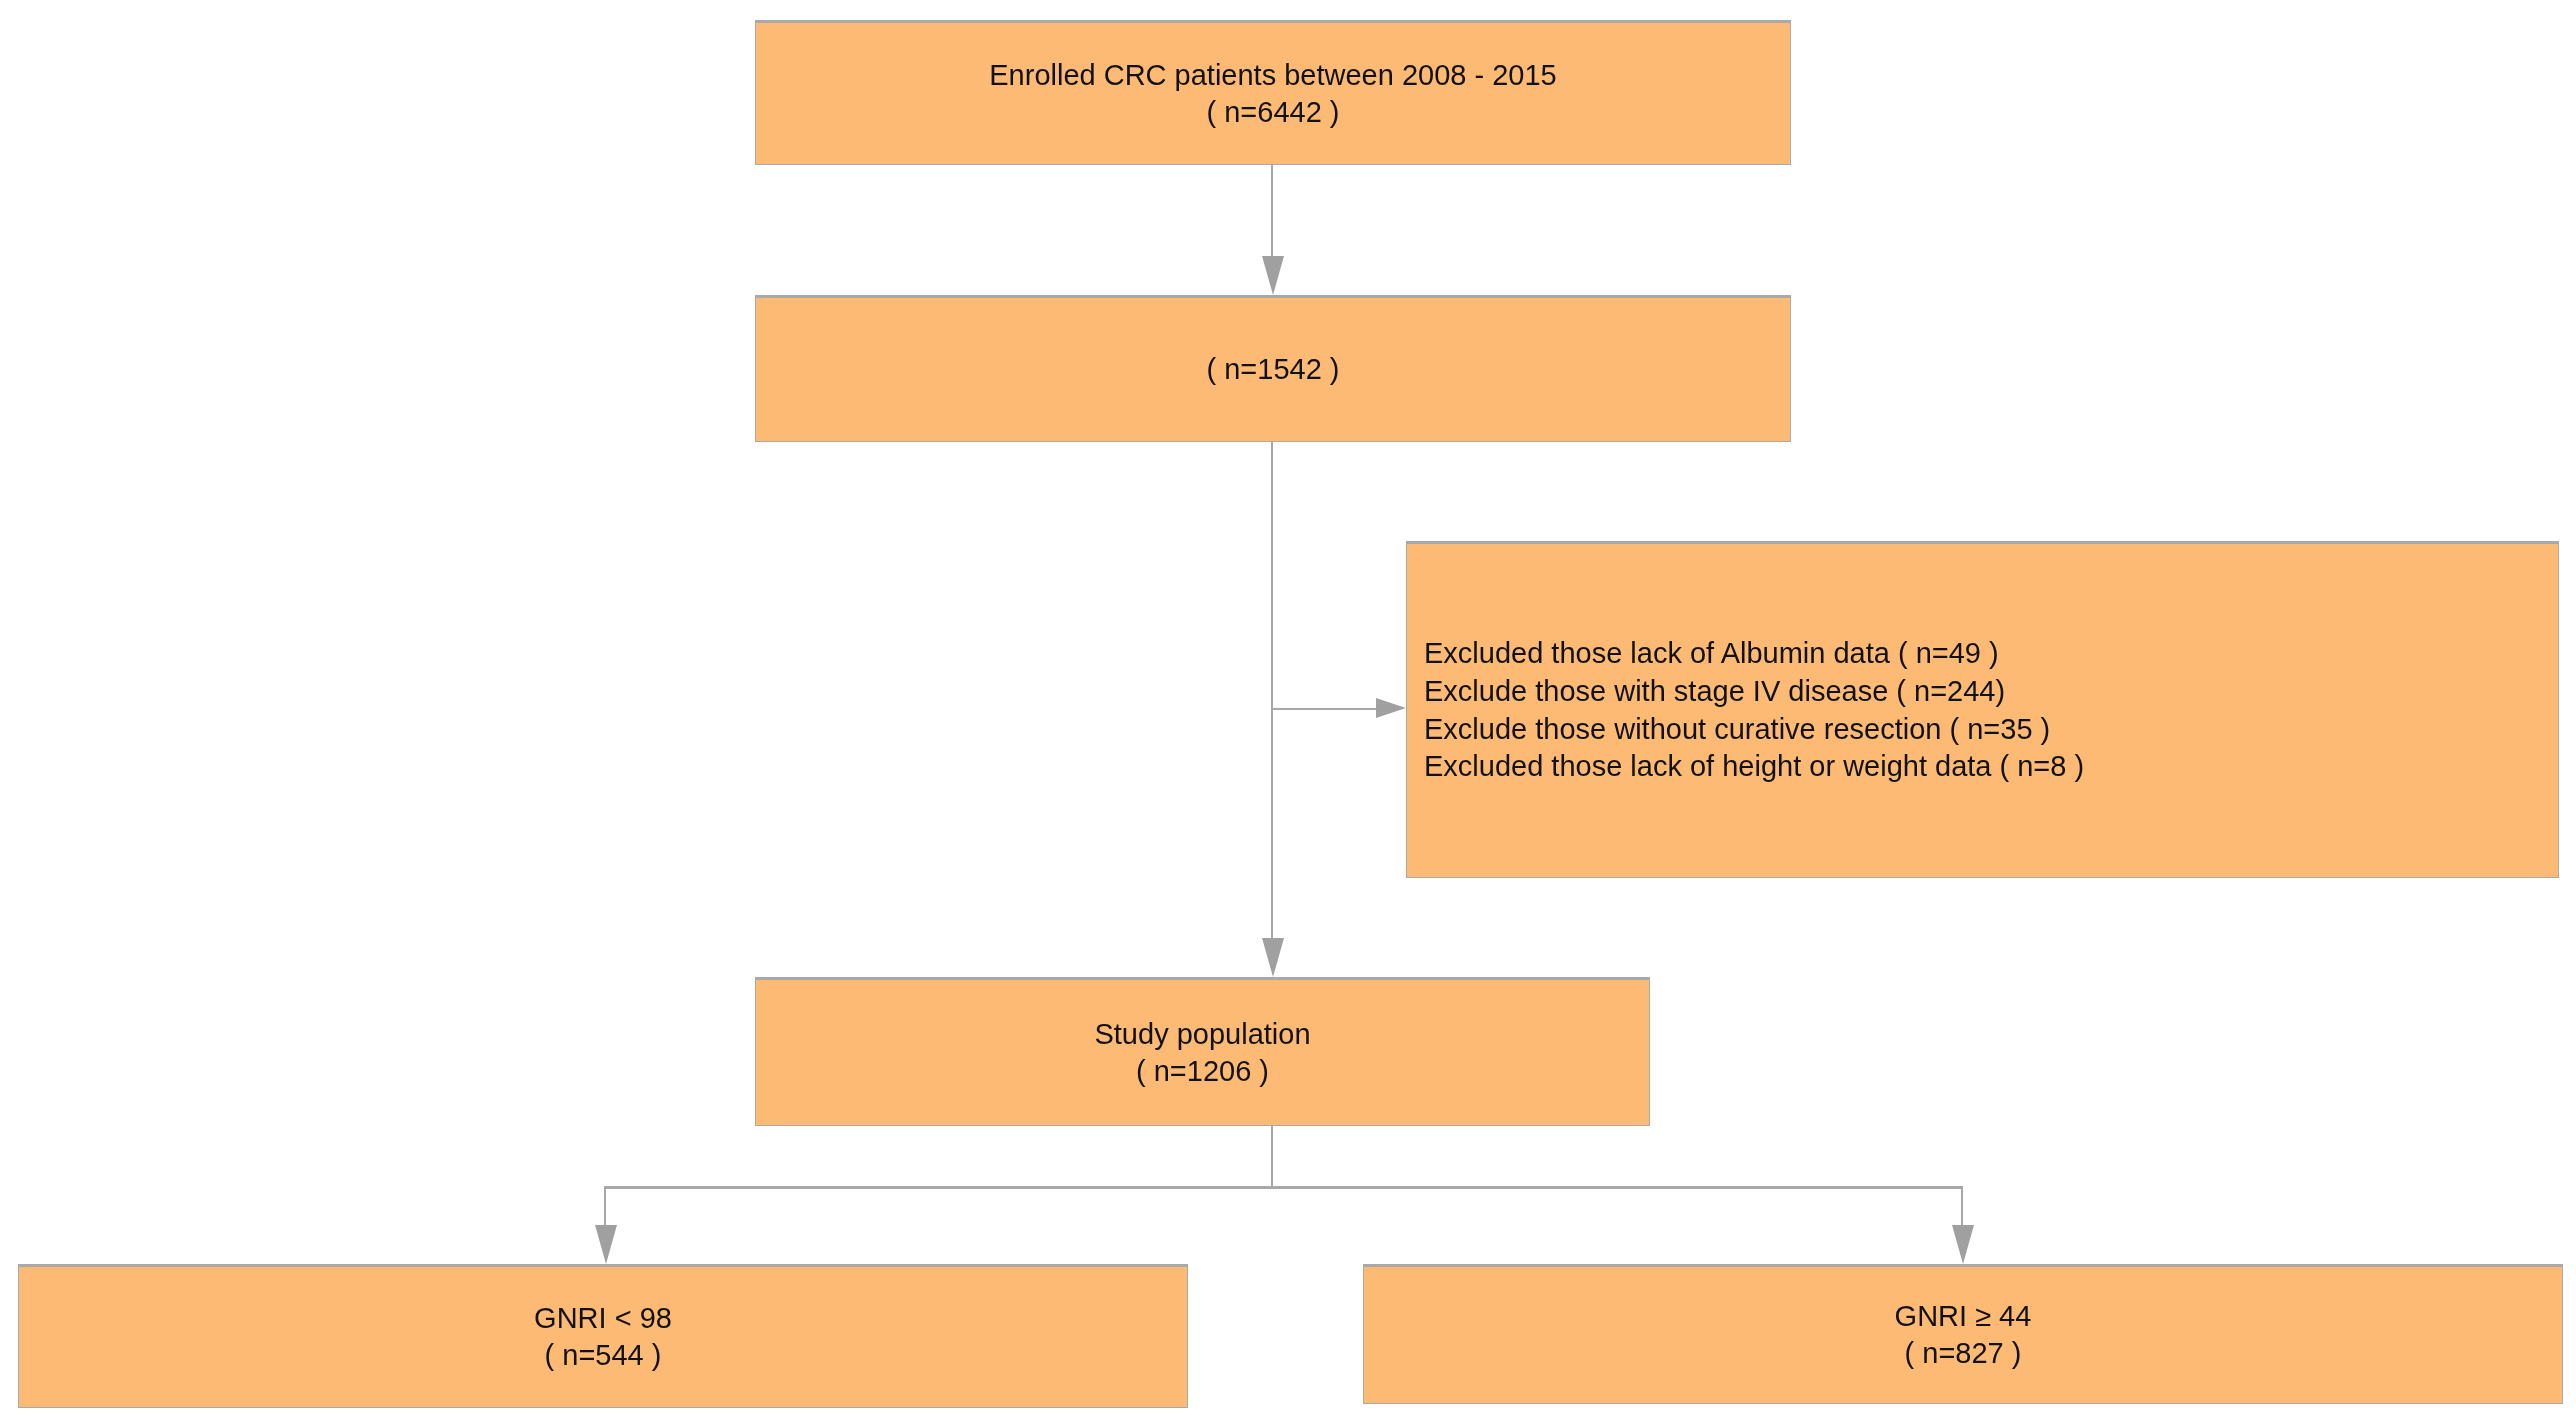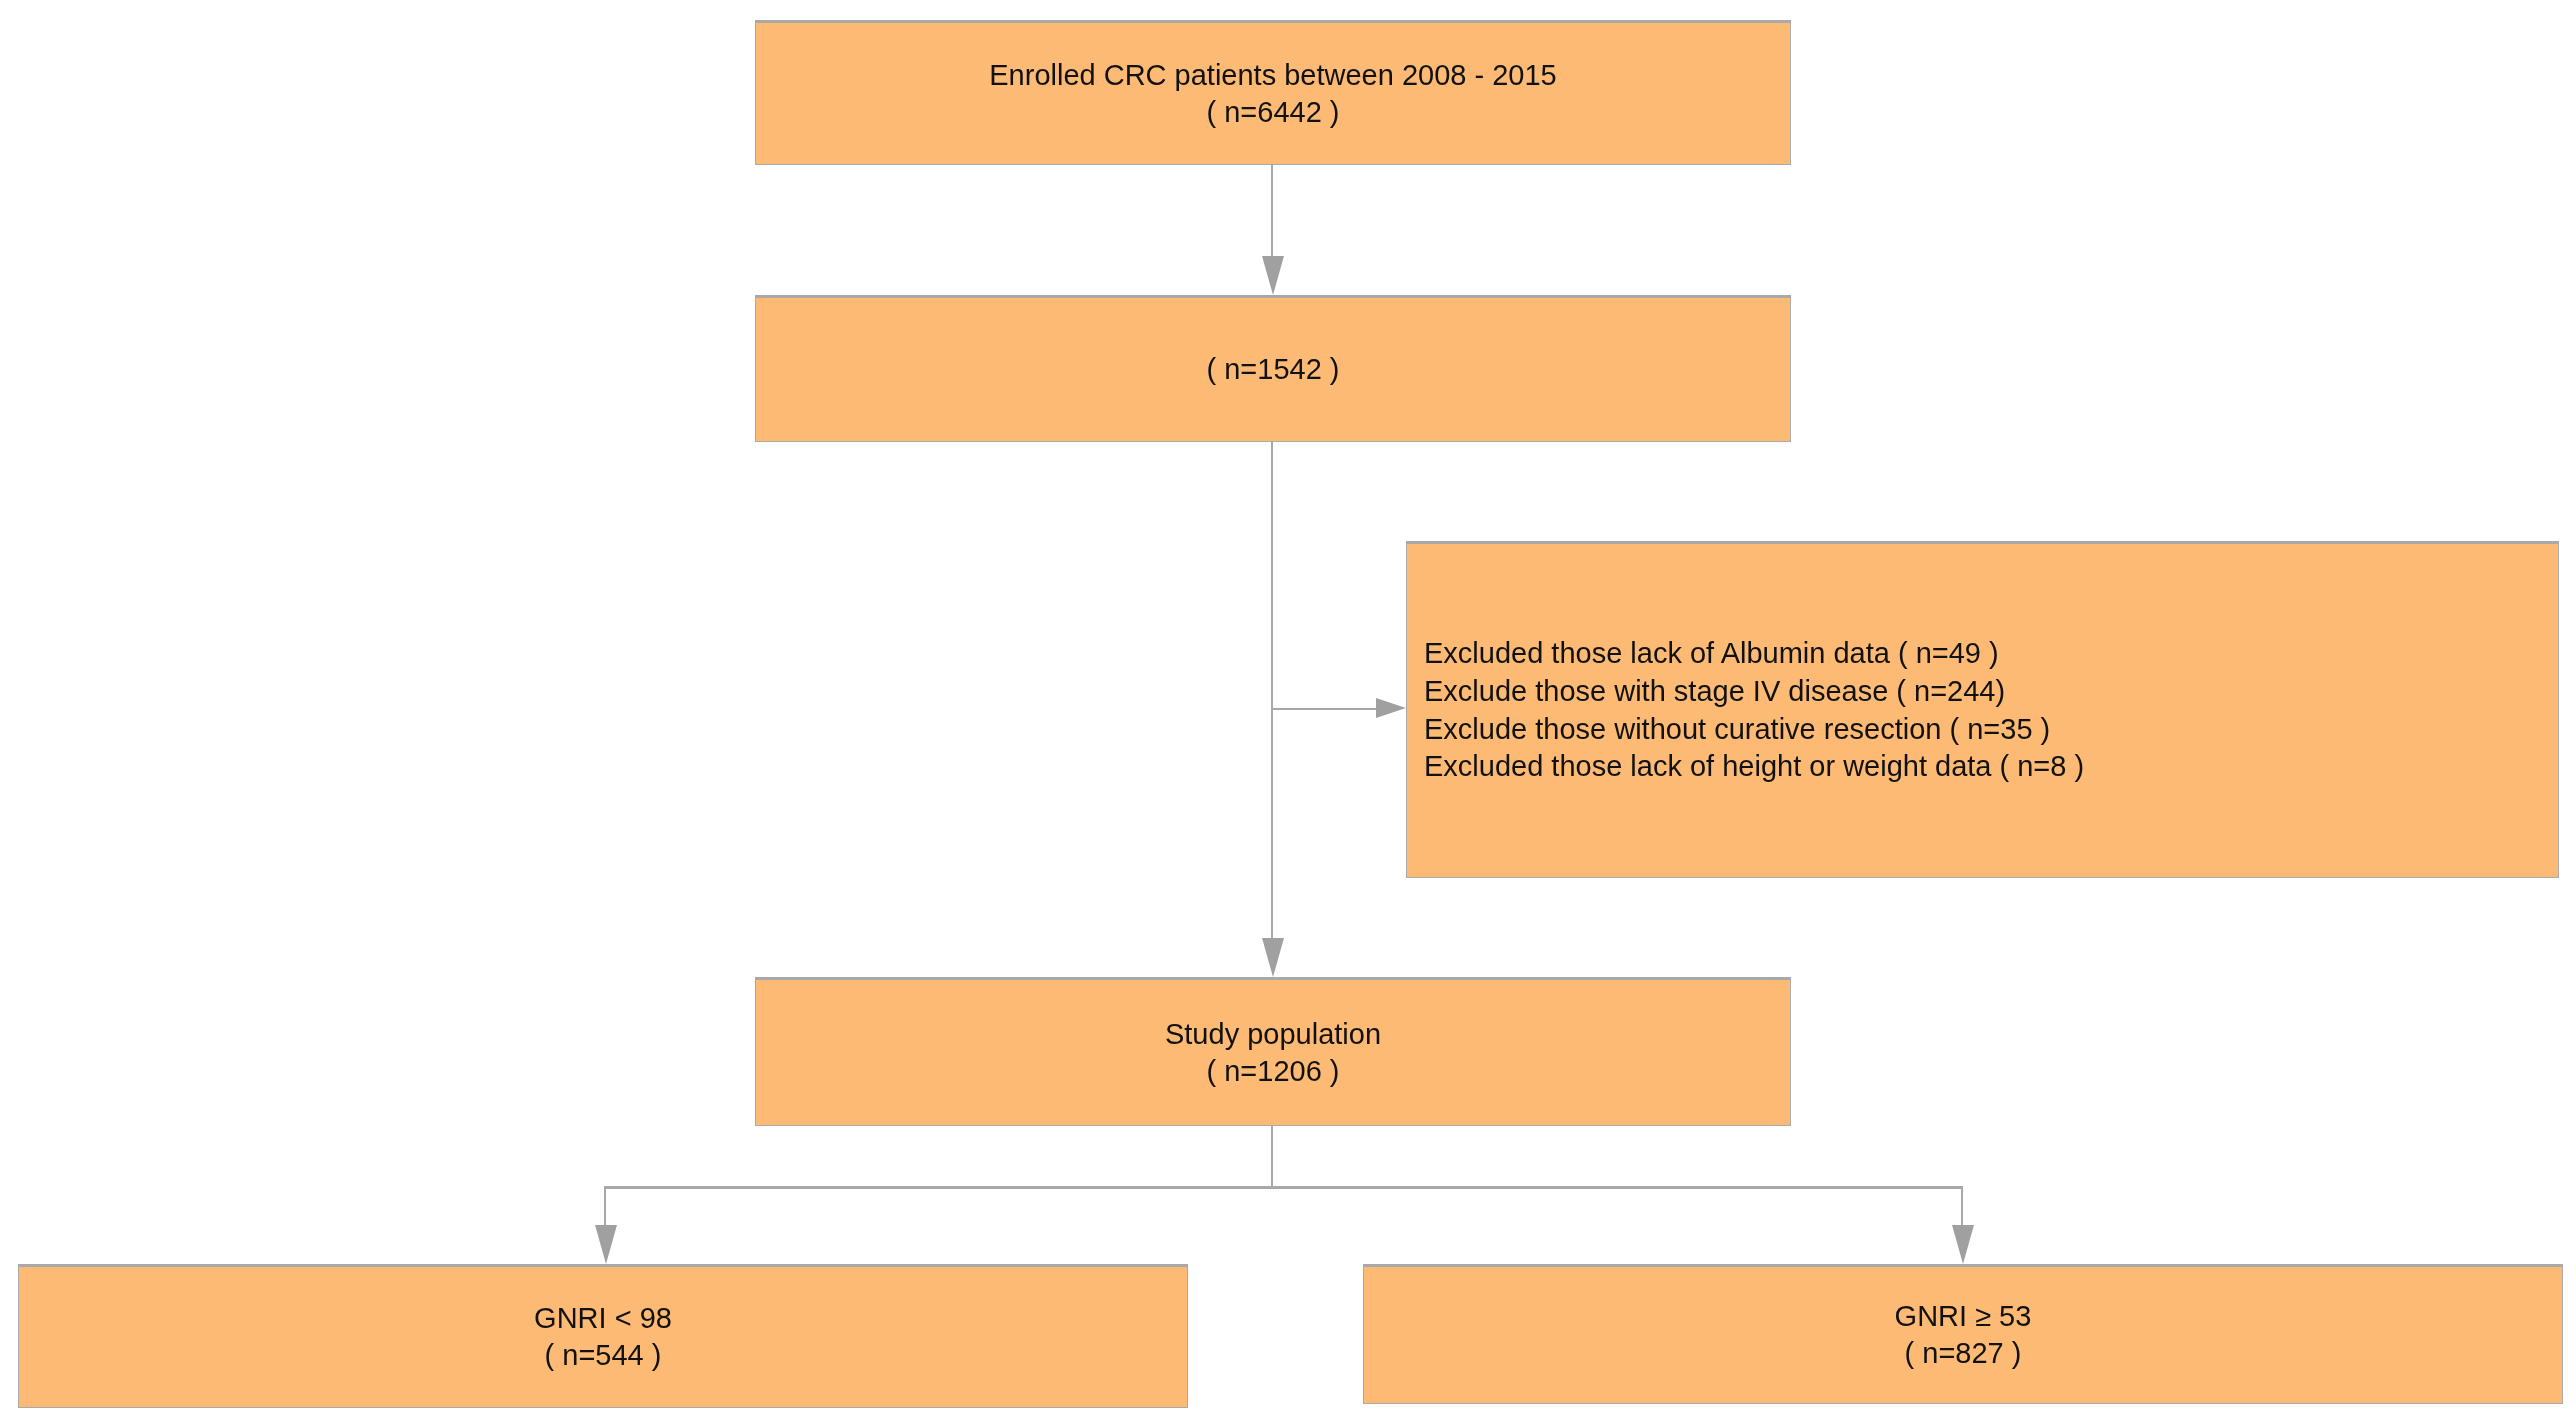--- a/index.html
+++ b/index.html
@@ -77,38 +77,38 @@
 
   <div class="fc-box fc-box--list" style="left:1406px; top:541px; width:1153px; height:337px;">
     <span class="txt">Excluded those lack of Albumin data ( n=49 )</span>
     <span class="txt">Exclude those with stage IV disease ( n=244)</span>
     <span class="txt">Exclude those without curative resection ( n=35 )</span>
     <span class="txt">Excluded those lack of height or weight data ( n=8 )</span>
   </div>
 
   <div class="arrow-down" style="left:1262px; top:938px;"></div>
 
-  <div class="fc-box" style="left:755px; top:977px; width:1036px; height:149px;">
+  <div class="fc-box" style="left:755px; top:977px; width:895px; height:149px;">
     <span class="txt">Study population</span>
     <span class="txt">( n=1206 )</span>
   </div>
 
   <div class="fc-line" style="left:1271px; top:1126px; width:1.9px; height:62px;"></div>
   <div class="fc-line" style="left:604px; top:1186px; width:1358px; height:3.2px;"></div>
 
   <div class="fc-line" style="left:604px; top:1186px; width:1.9px; height:42px;"></div>
   <div class="arrow-down" style="left:595px; top:1225px;"></div>
 
   <div class="fc-line" style="left:1961px; top:1186px; width:1.9px; height:42px;"></div>
   <div class="arrow-down" style="left:1952px; top:1225px;"></div>
 
   <div class="fc-box" style="left:18px; top:1264px; width:1170px; height:144px;">
     <span class="txt">GNRI &lt; 98</span>
     <span class="txt">( n=544 )</span>
   </div>
 
   <div class="fc-box" style="left:1363px; top:1264px; width:1200px; height:140px;">
-    <span class="txt">GNRI ≥ 53</span>
+    <span class="txt">GNRI ≥ 44</span>
     <span class="txt">( n=827 )</span>
   </div>
 
 </div>
 
 
 </body></html>

